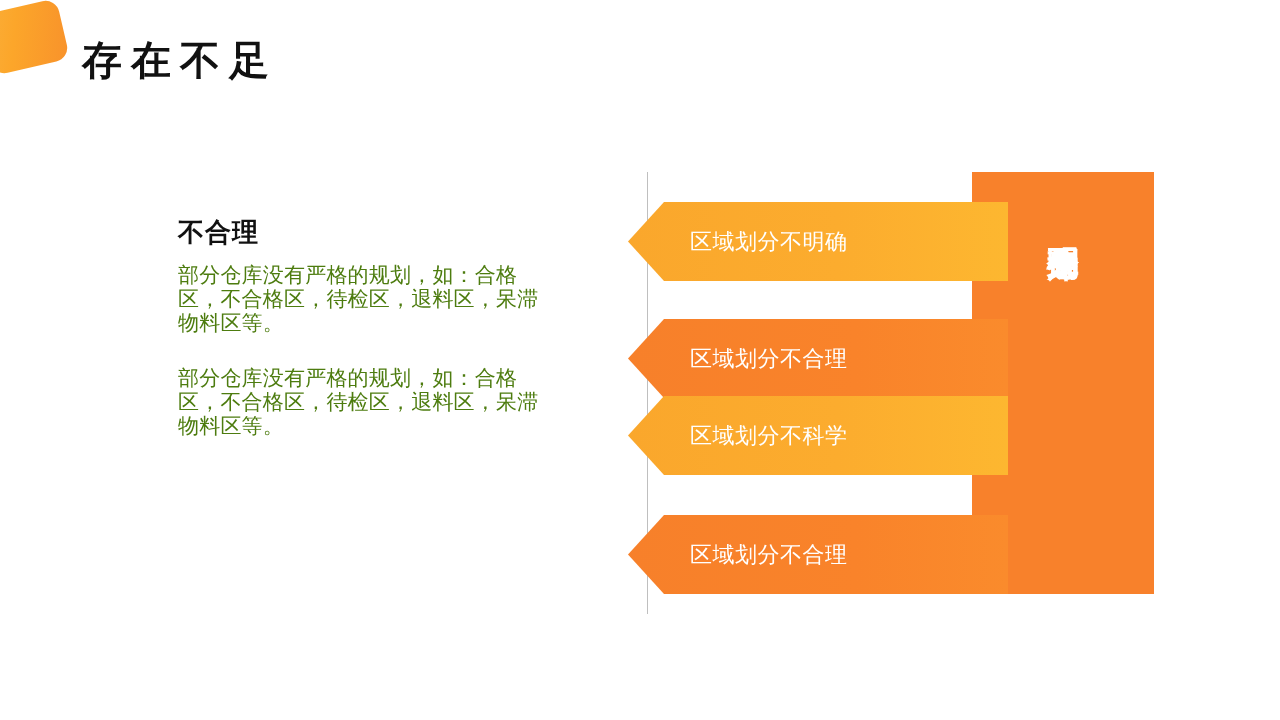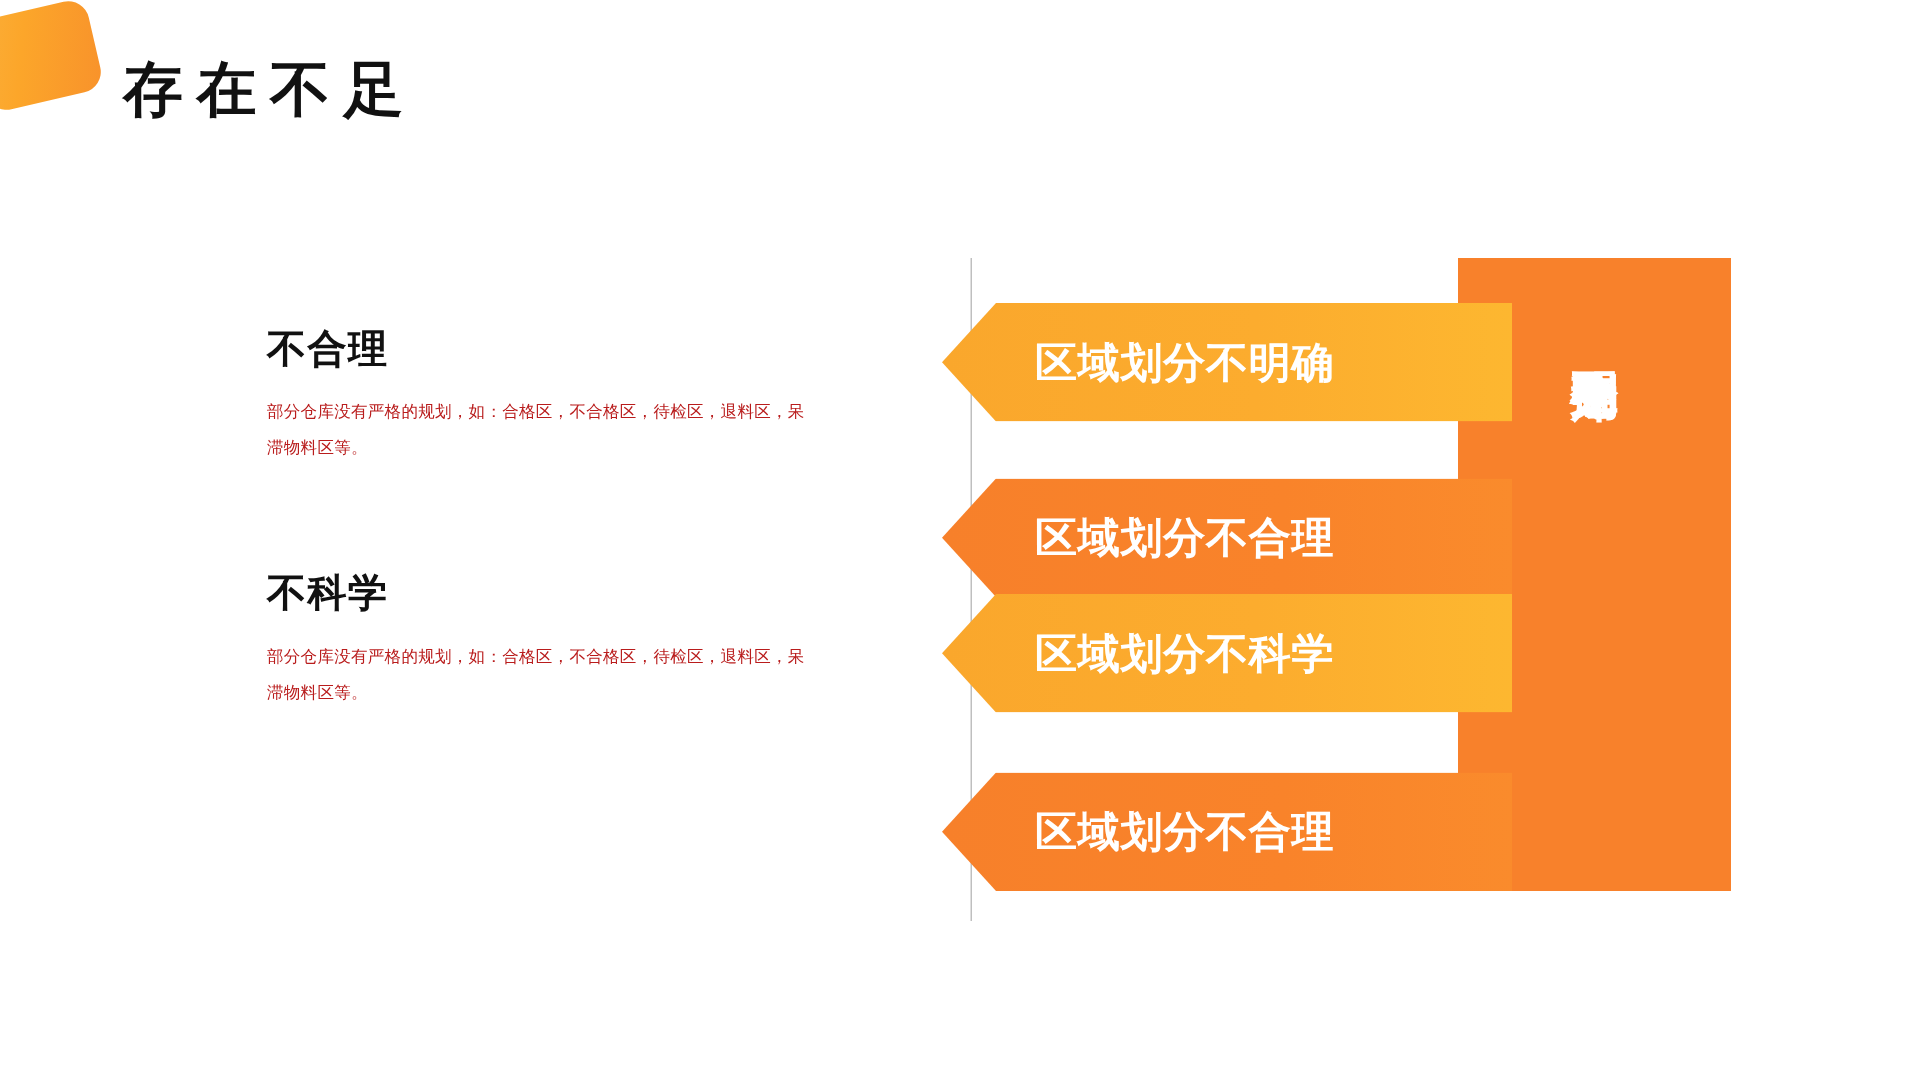--- a/index.html
+++ b/index.html
@@ -45,33 +45,33 @@
     white-space: nowrap;
   }
 
   
   #left-column {
     position: absolute;
     left: 178px;
     top: 215px;
     width: 390px;
   }
-  .left-block { margin-bottom: 67px; }
+  .left-block { margin-bottom: 31px; }
   .left-block:last-child { margin-bottom: 0; }
   .block-heading {
     font-size: 26px;
     font-weight: bold;
     color: #111111;
     letter-spacing: 1px;
     line-height: 34px;
     margin: 0 0 14px 0;
   }
   .block-body {
-    font-size: 11px;
-    color: #b91c1c;
+    font-size: 21px;
+    color: #4d7c0f;
     line-height: 24px;
     letter-spacing: 0.2px;
     width: 368px;
     margin: 0;
   }
 
   
   #diagram {
     position: absolute;
     left: 628px;
@@ -118,22 +118,22 @@
     left: 0;
     width: 380px;
     height: 79px;
     display: flex;
     align-items: center;
     -webkit-clip-path: polygon(0% 50%, 36px 0%, 100% 0%, 100% 100%, 36px 100%);
     clip-path: polygon(0% 50%, 36px 0%, 100% 0%, 100% 100%, 36px 100%);
   }
   .banner-label {
     margin-left: 62px;
-    font-size: 28px;
-    font-weight: bold;
+    font-size: 22px;
+    font-weight: normal;
     color: #ffffff;
     letter-spacing: 0.5px;
     white-space: nowrap;
     line-height: 34px;
   }
   .banner-light { background: linear-gradient(90deg, #faa72c 0%, #fcac2e 55%, #fdb730 100%); }
   .banner-dark  { background: linear-gradient(90deg, #f7802a 0%, #f9832a 60%, #fa8b2c 100%); margin-top: 21px; }
 
   #banner-1 { top: 32px; }
   #banner-2 { top: 128px; }
@@ -149,21 +149,20 @@
 </div>
 
 <div id="left-column">
 
   <div class="left-block">
     <h2 class="block-heading">不合理</h2>
     <p class="block-body">部分仓库没有严格的规划，如：合格区，不合格区，待检区，退料区，呆滞物料区等。</p>
   </div>
 
   <div class="left-block">
-    <h2 class="block-heading">不科学</h2>
     <p class="block-body">部分仓库没有严格的规划，如：合格区，不合格区，待检区，退料区，呆滞物料区等。</p>
   </div>
 
 </div>
 
 <div id="diagram">
 
   <div id="diagram-axis"></div>
 
   <div id="right-panel">

